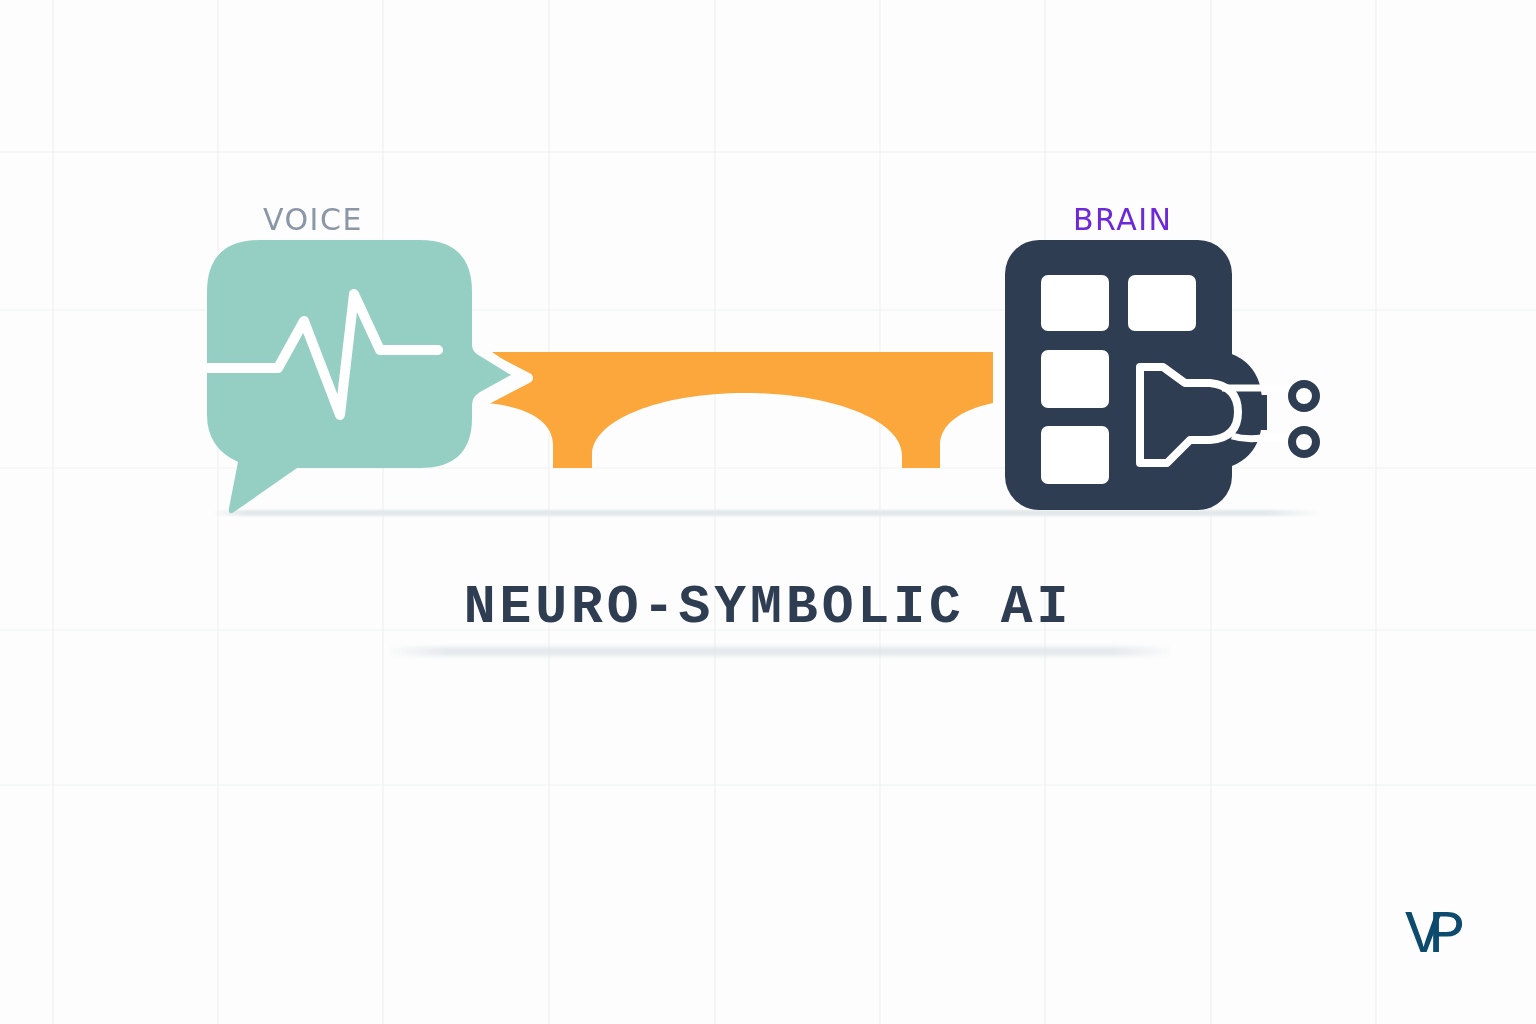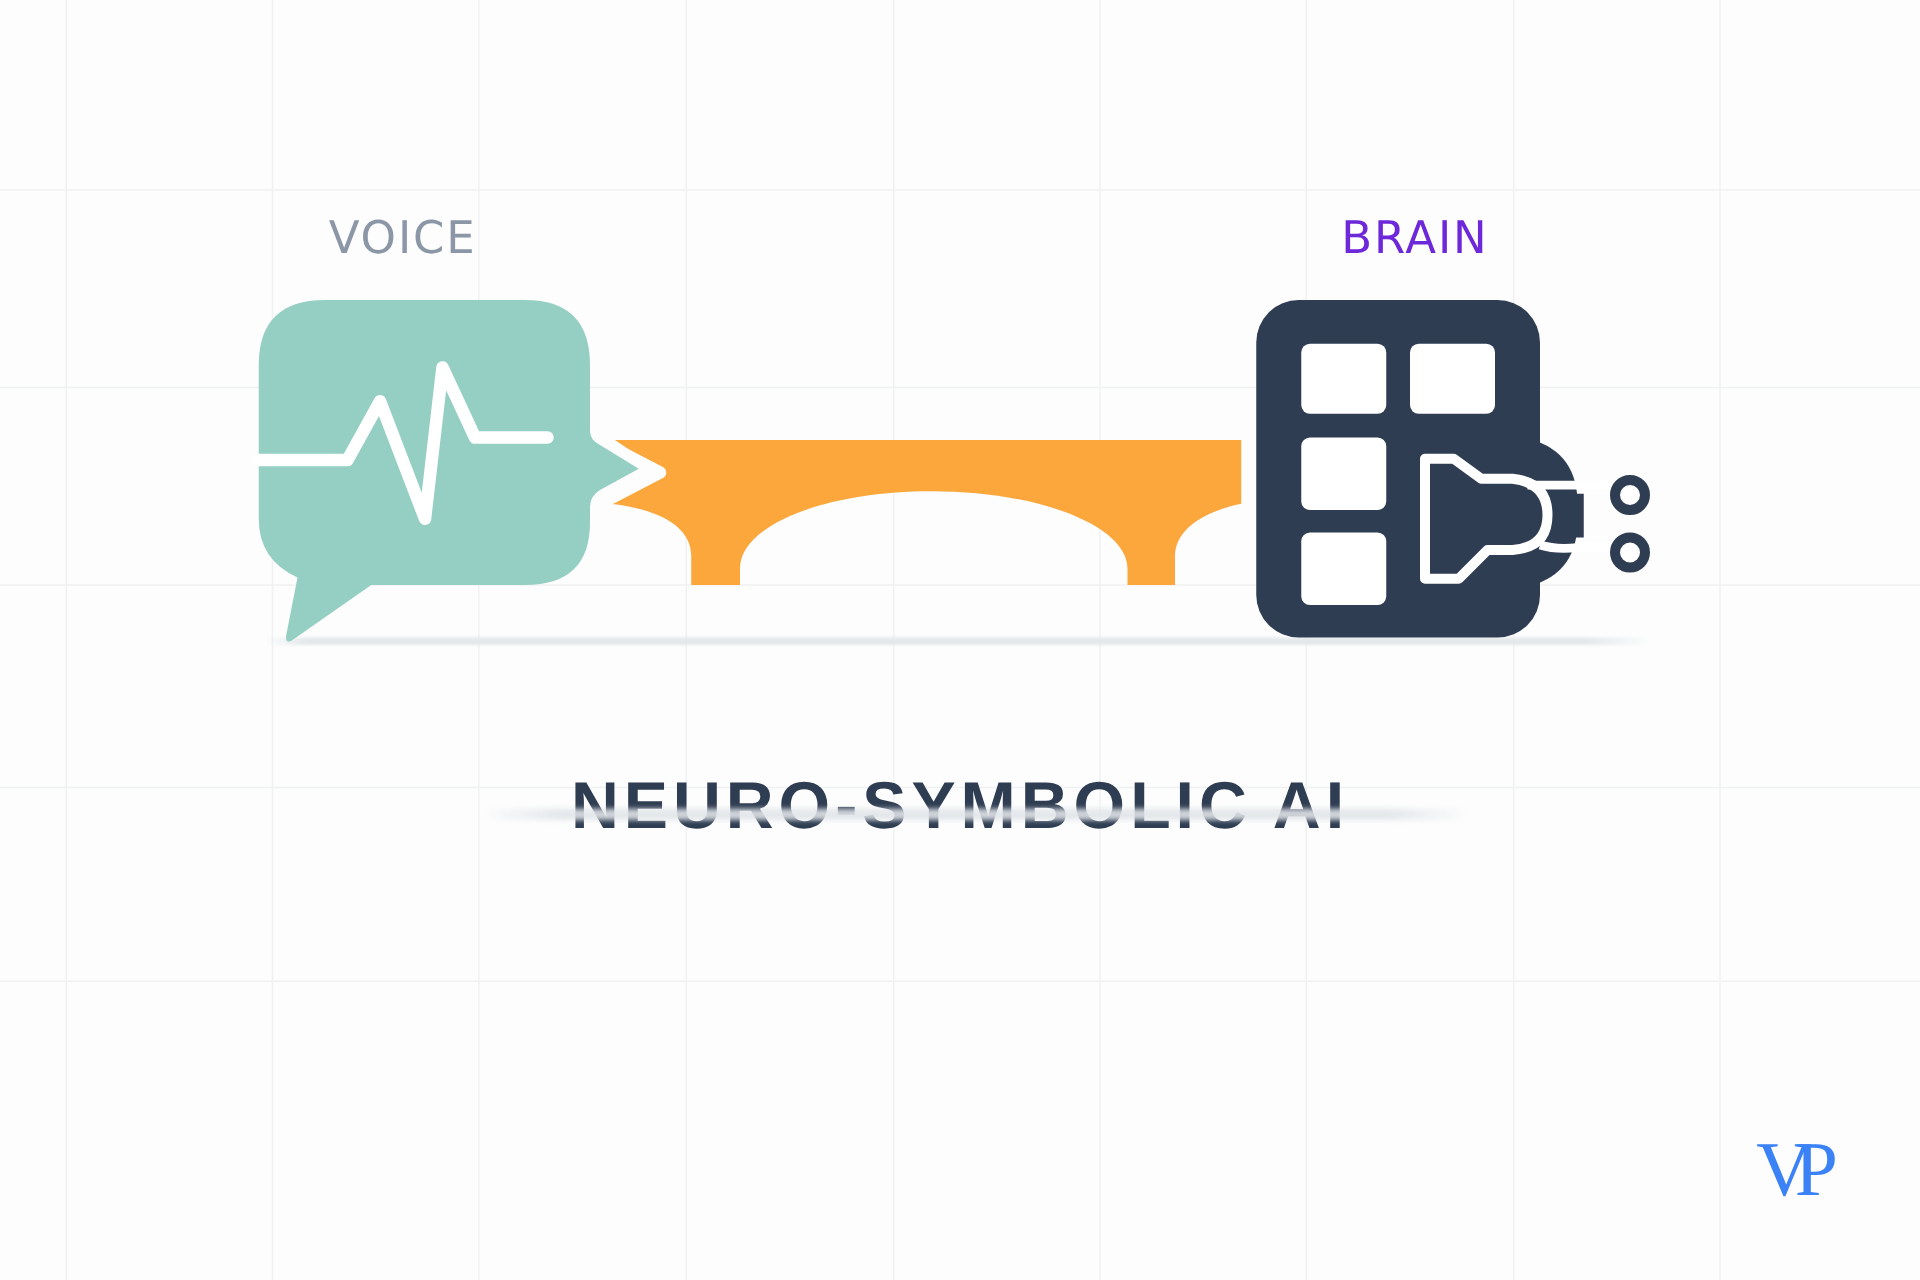--- a/index.html
+++ b/index.html
@@ -14,25 +14,26 @@
       position: relative;
       font-family: "DejaVu Sans", "Liberation Sans", sans-serif;
     }
     .grid {
       position: absolute;
       inset: 0;
       pointer-events: none;
     }
     .label {
       position: absolute;
-      font-size: 36px;
+      font-size: 30px;
       letter-spacing: 1.5px;
       text-transform: uppercase;
       line-height: 1;
       white-space: nowrap;
+      margin-top: 32px;
     }
     .voice-label {
       left: 263px;
       top: 173px;
       color: #8b97a7;
     }
     .brain-label {
       left: 1073px;
       top: 173px;
       color: #6d28d9;
@@ -43,46 +44,45 @@
       top: 0;
       width: 1536px;
       height: 1024px;
     }
     .title {
       position: absolute;
       left: 0;
       width: 1536px;
       top: 582px;
       text-align: center;
-      font-family: Liberation Sans, sans-serif;
+      font-family: Liberation Mono, monospace;
       font-weight: bold;
       font-size: 53px;
       letter-spacing: 4px;
       color: #2f3d52;
       line-height: 1;
       white-space: nowrap;
-      margin-top: 36px;
     }
     .title-underline {
       position: absolute;
       left: 385px;
       top: 647px;
       width: 790px;
       height: 9px;
       border-radius: 5px;
       background: linear-gradient(90deg, rgba(225,229,233,0) 0%, rgba(225,229,233,0.9) 8%, rgba(225,229,233,0.9) 92%, rgba(225,229,233,0) 100%);
       filter: blur(2px);
     }
     .logo {
       position: absolute;
       left: 1405px;
       top: 905px;
-      font-family: Liberation Serif, serif;
+      font-family: Liberation Mono, monospace;
       font-size: 62px;
-      color: #3b82f6;
+      color: #0c4a6e;
       line-height: 1;
       letter-spacing: -14px;
       white-space: nowrap;
     }
   </style>
 </head>
 <body>
 
 <svg class="grid" width="1536" height="1024" viewBox="0 0 1536 1024">
   <g stroke="#f0f1f2" stroke-width="1.2">

